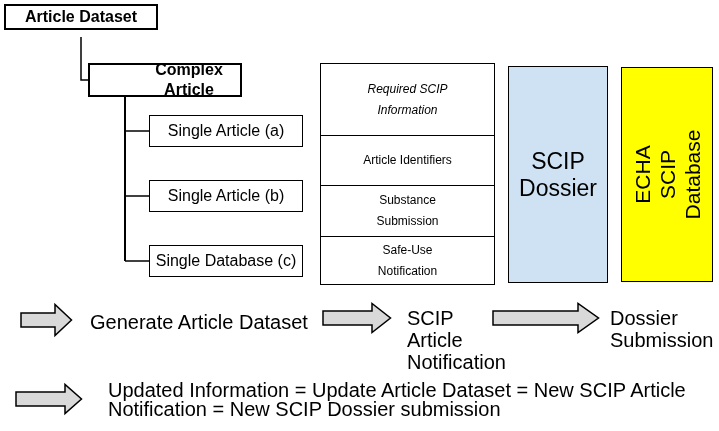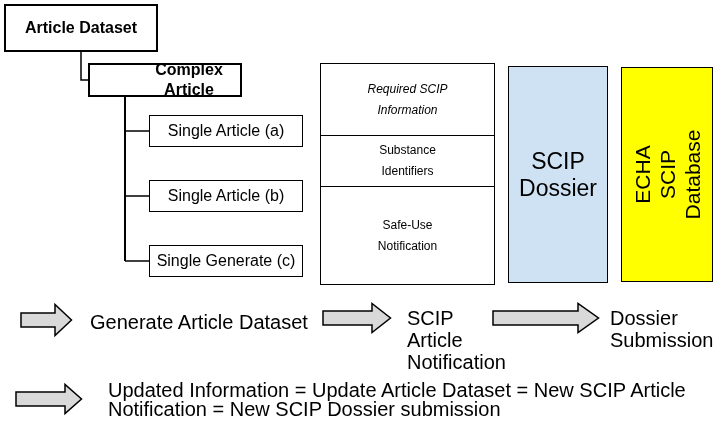--- a/index.html
+++ b/index.html
@@ -45,35 +45,36 @@
 <div class="canvas">
 
   <svg class="connectors" width="719" height="431">
     <path d="M81 37 L81 80 L88 80" fill="none" stroke="#000" stroke-width="1.5"></path>
     <path d="M125 97 L125 261" fill="none" stroke="#000" stroke-width="2"></path>
     <path d="M125 131 L149 131" fill="none" stroke="#000" stroke-width="1.5"></path>
     <path d="M125 196 L149 196" fill="none" stroke="#000" stroke-width="1.5"></path>
     <path d="M125 261 L149 261" fill="none" stroke="#000" stroke-width="1.5"></path>
   </svg>
 
-  <div class="box bold" style="left:4px;top:4px;width:154px;height:48px;">Article Dataset</div>
+  <div class="box bold" style="left:4px;top:4px;width:154px;height:26px;">Article Dataset</div>
 
   <div class="box bold" style="left:88px;top:63px;width:154px;height:34px;padding-left:48px;">Complex Article</div>
 
   <div class="box" style="left:149px;top:180px;width:154px;height:32px;">Single Article (b)</div>
 
   <div class="box" style="left:149px;top:115px;width:154px;height:32px;">Single Article (a)</div>
 
-  <div class="box" style="left:149px;top:245px;width:154px;height:32px;">Single Generate (c)</div>
+  <div class="box" style="left:149px;top:245px;width:154px;height:32px;">Single Database (c)</div>
 
   <div class="itable" style="left:320px;top:63px;width:175px;height:222px;">
     <div class="trow thead" style="height:71px;">Required SCIP
 Information</div>
+    <div class="trow" style="height:50px;">Article Identifiers</div>
     <div class="trow" style="height:51px;">Substance
-Identifiers</div>
+Submission</div>
     <div class="trow" style="flex:1;">Safe-Use
 Notification</div>
   </div>
 
   <div class="fillbox" style="left: 508px; top: 66px; width: 100px; height: 217px; background-color: rgb(207, 226, 243);">
     <span class="dossier-text">SCIP
 Dossier</span>
   </div>
 
   <div class="fillbox" style="left: 621px; top: 67px; width: 92px; height: 215px; background-color: rgb(255, 255, 0);">

